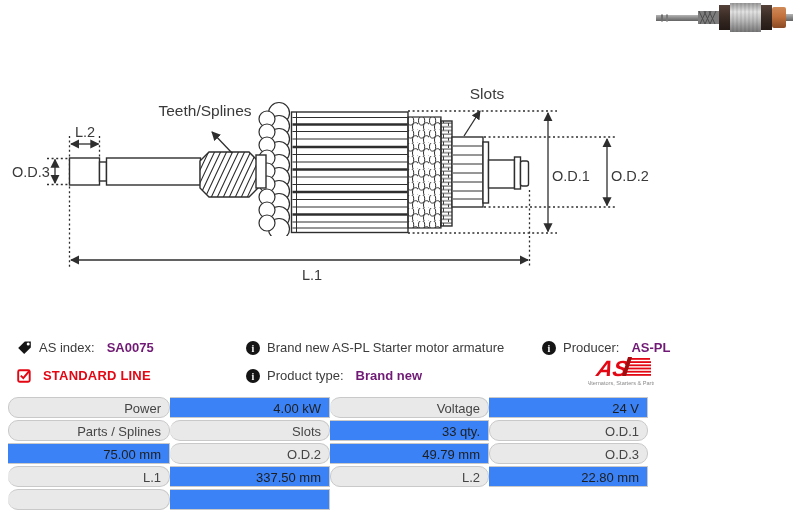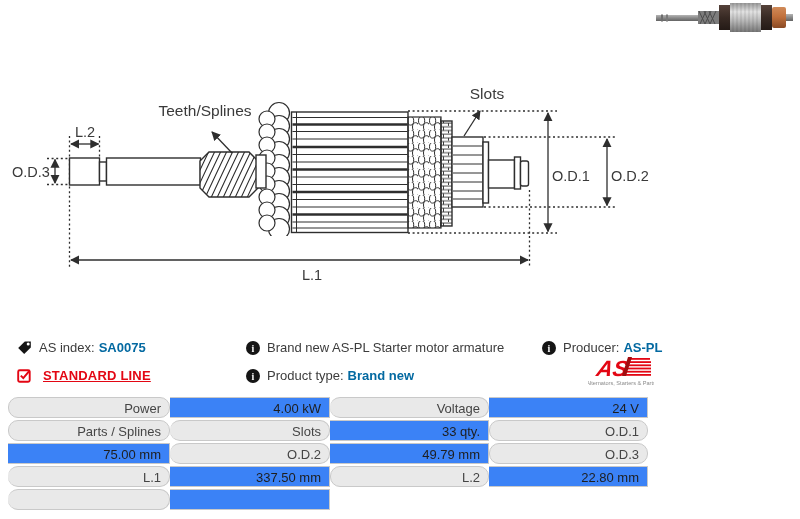--- a/index.html
+++ b/index.html
@@ -5,22 +5,22 @@
   html,body{margin:0;padding:0;background:#fff;}
   .page{position:relative;width:800px;height:519px;background:#fff;overflow:hidden;
         font-family:"Liberation Sans",sans-serif;color:#333;}
   svg text{font-family:"Liberation Sans",sans-serif;}
   .drawing{position:absolute;left:0;top:0;}
   .photo{position:absolute;left:653px;top:2px;}
   
   .icol{position:absolute;font-size:13px;color:#3c3c3c;}
   .irow{display:flex;align-items:flex-end;height:16px;margin-bottom:12px;white-space:nowrap;}
   .irow .ic{margin-right:7px;flex:0 0 auto;display:inline-flex;}
-  .irow b{color:#0369a1;margin-left:4px;}
-  .red b{color:#e30613;margin-left:4px;letter-spacing:.2px;text-decoration:underline;}
+  .irow b{color:#701a75;margin-left:12px;}
+  .red b{color:#e30613;margin-left:4px;letter-spacing:.2px;}
   .c1{left:17px;top:339px;}
   .c2{left:246px;top:339px;}
   .c3{left:542px;top:339px;}
   .info-badge{width:14px;height:14px;border-radius:50%;background:#151515;color:#fff;
         display:inline-flex;align-items:center;justify-content:center;
         font:bold 10px "Liberation Serif",serif;}
   .logo-wrap{position:absolute;left:588px;top:355px;}
   
   .specs{position:absolute;left:8px;top:397px;display:grid;
          grid-template-columns:162px 160px 159px 159px;row-gap:2px;}

